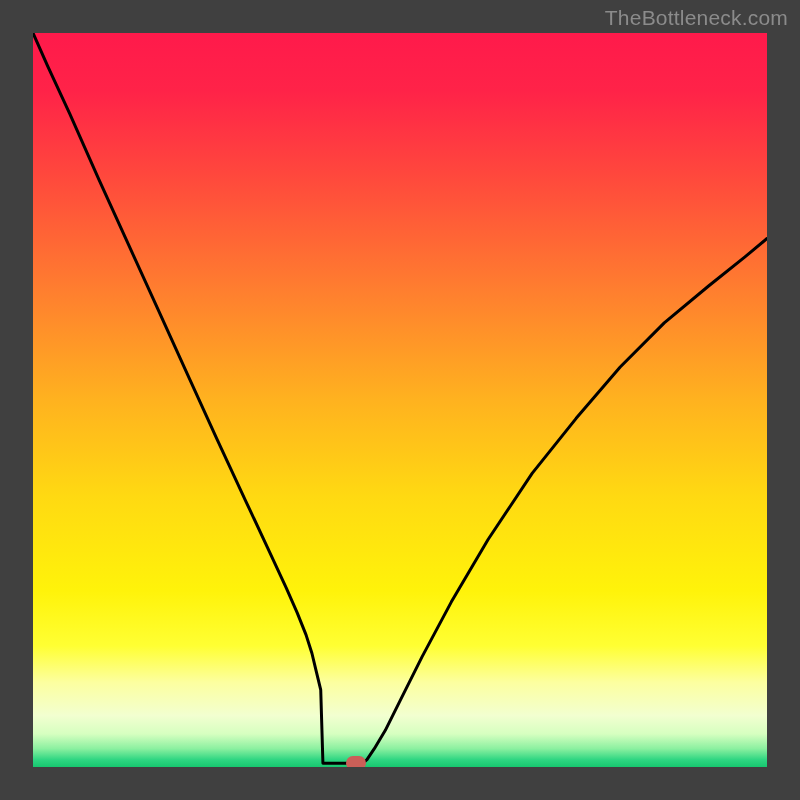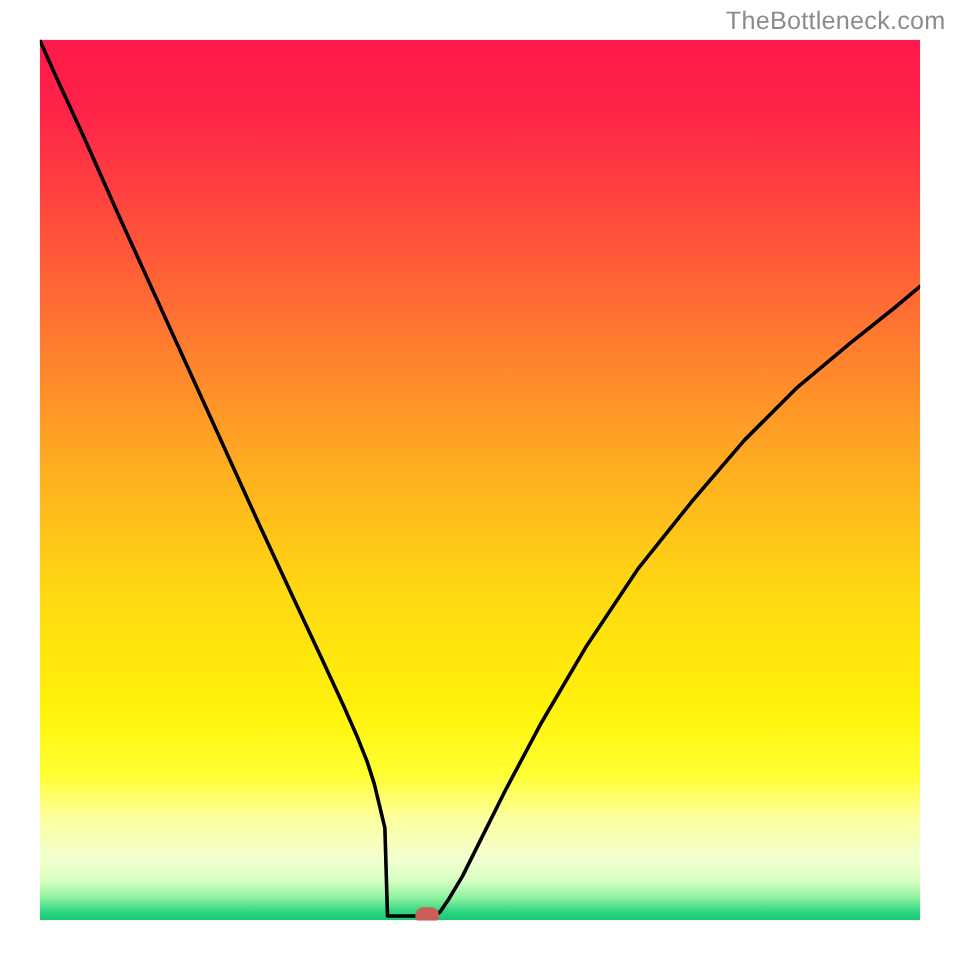--- a/index.html
+++ b/index.html
@@ -10,21 +10,21 @@
     background: #000;
     overflow: hidden;
     font-family: Arial, Helvetica, sans-serif;
   }
   .frame {
     position: absolute;
     left: 0;
     top: 0;
     width: 800px;
     height: 800px;
-    background: #ffffff;
+    background: #404040;
   }
   .plot-area {
     position: absolute;
     left: 33px;
     top: 33px;
     width: 734px;
     height: 734px;
     overflow: hidden;
   }
   .gradient {

